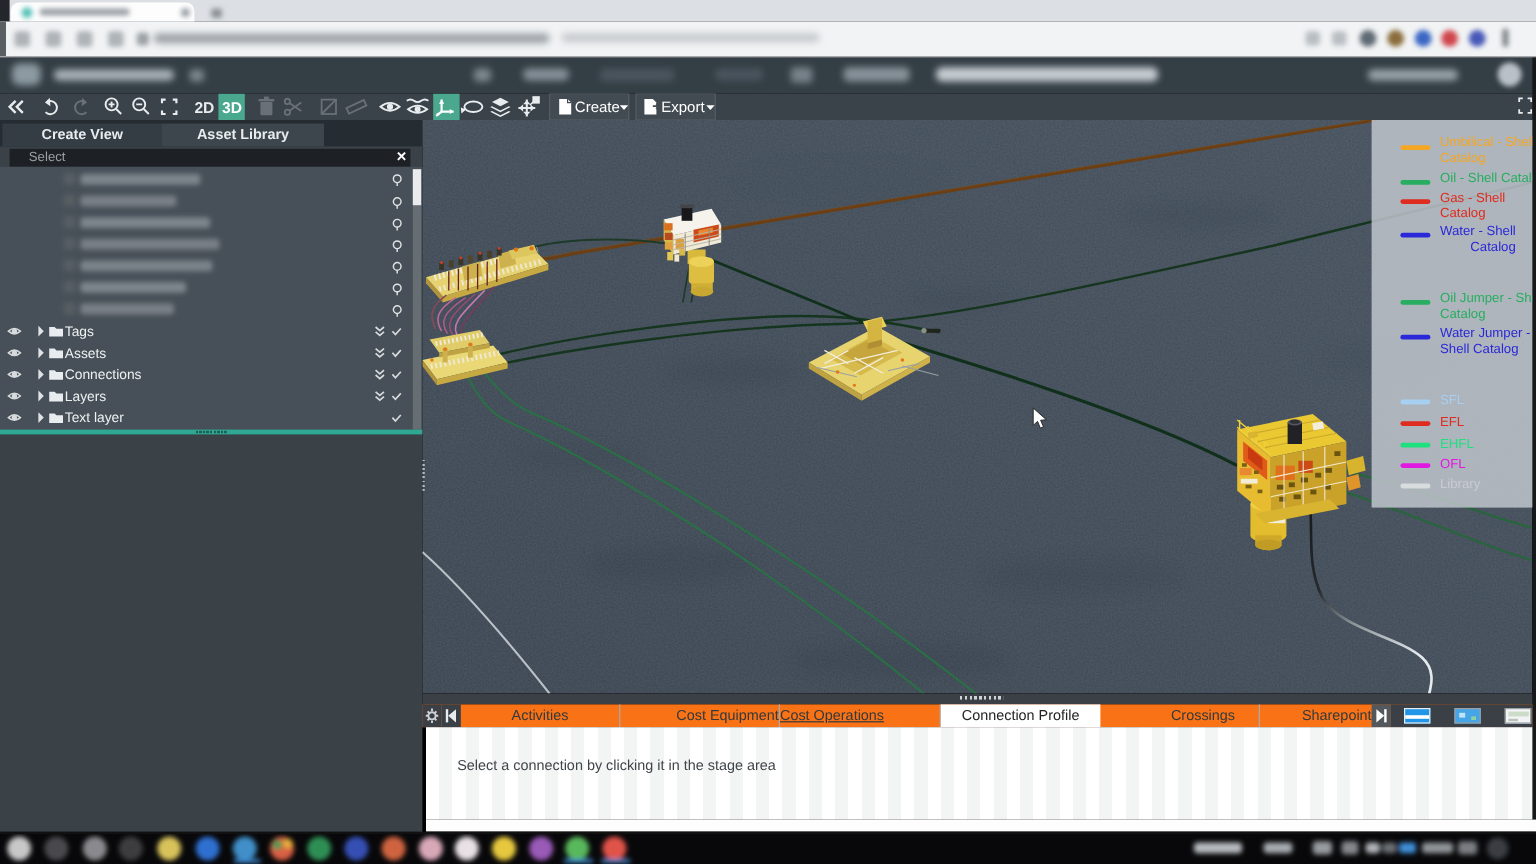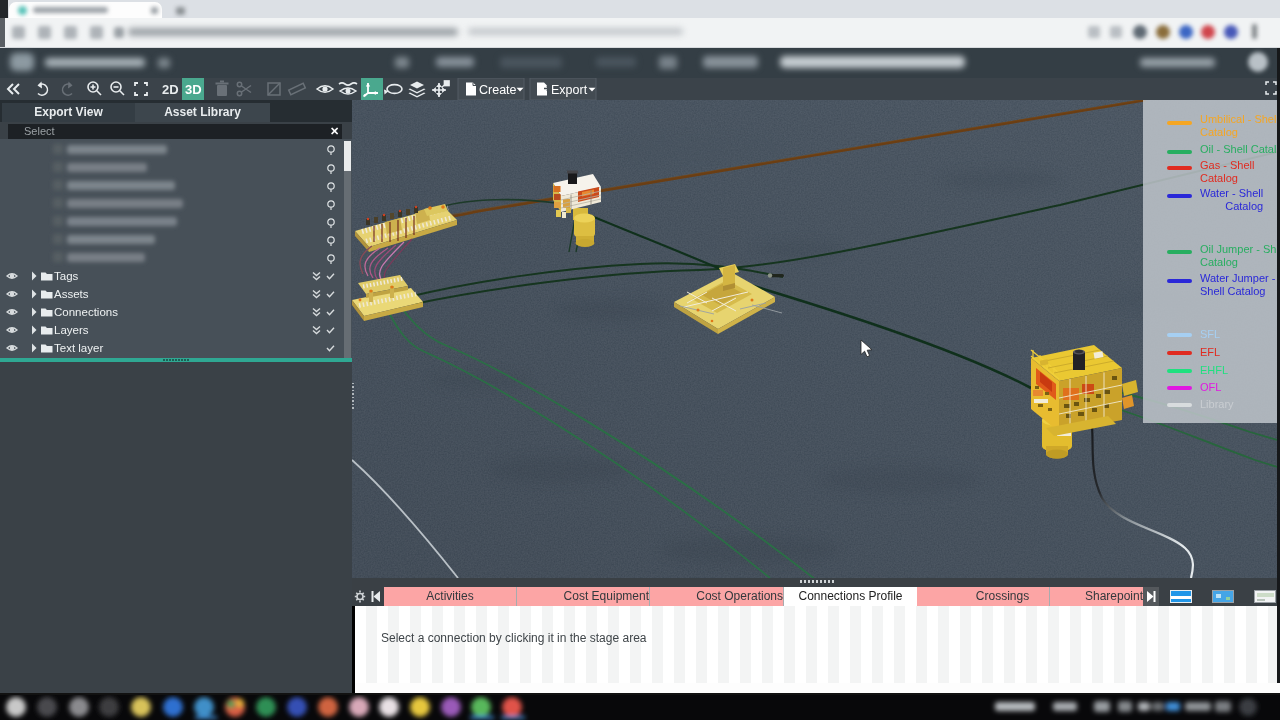--- a/index.html
+++ b/index.html
@@ -155,21 +155,21 @@
   <path d="M588.5 9.8 L595.5 9.8 L592 13.6 Z" fill="#ffffff"></path>
 
   <g stroke="#e8ecee" stroke-width="1.5" fill="none">
     <path d="M1266 7 V4 H1269 M1273 4 H1276 V7 M1276 13 V16 H1273 M1269 16 H1266 V13"></path>
   </g>
 </svg>
 </div>
 
 <div class="abs" style="left:0;top:100px;width:352px;height:595px;background:#3a4147;"></div>
 <div class="abs" style="left:0;top:100px;width:352px;height:22px;background:#262d32;"></div>
-<div class="abs" style="left:2px;top:103px;width:133px;height:19px;background:#343d44;color:#e8ecee;font-size:12px;font-weight:bold;text-align:center;line-height:19px;">Export View</div>
+<div class="abs" style="left:2px;top:103px;width:133px;height:19px;background:#343d44;color:#e8ecee;font-size:12px;font-weight:bold;text-align:center;line-height:19px;">Create View</div>
 <div class="abs" style="left:135px;top:103px;width:135px;height:19px;background:#3d464d;color:#e8ecee;font-size:12px;font-weight:bold;text-align:center;line-height:19px;">Asset Library</div>
 <div class="abs" style="left:8px;top:124px;width:334px;height:15px;background:#1d2125;color:#9aa0a4;font-size:11px;line-height:15px;padding-left:16px;">Select</div>
 <div class="abs" style="left:330px;top:124px;width:14px;height:15px;color:#fff;font-size:11px;font-weight:bold;line-height:15px;">✕</div>
 
 <div class="abs" style="left:0;top:139px;width:352px;height:222px;background:#475058;" id="treearea">
 <svg width="352" height="222" viewBox="0 0 352 222" style="position:absolute;left:0;top:0">
 
   <defs>
         <filter id="bl">
           <feGaussianBlur stdDeviation="2.2"></feGaussianBlur>
@@ -536,41 +536,41 @@
   <div class="abs" style="left:24px;top:269px;width:25px;height:4px;border-radius:2px;background:#1fe07f;"></div>
   <div class="abs" style="left:57px;top:264px;color:#1fe07f;">EHFL</div>
   <div class="abs" style="left:24px;top:286px;width:25px;height:4px;border-radius:2px;background:#e118e1;"></div>
   <div class="abs" style="left:57px;top:281px;color:#e118e1;">OFL</div>
   <div class="abs" style="left:24px;top:303px;width:25px;height:4px;border-radius:2px;background:#d8dcde;"></div>
   <div class="abs" style="left:57px;top:298px;color:#c9cdd1;">Library</div>
 </div>
 
 <div class="abs" style="left:352px;top:578px;width:925px;height:9px;background:#3a4045;"></div>
 <div class="abs" style="left:800px;top:580px;width:36px;height:3px;background:repeating-linear-gradient(90deg,#cfd3d6 0 2px,#3a4045 2px 4px);"></div>
-<div class="abs" id="btabs" style="left:352px;top:587px;width:925px;height:19px;background:#fca5a5;font-size:12px;color:#33383c;">
+<div class="abs" id="btabs" style="left:352px;top:587px;width:925px;height:19px;background:#f97316;font-size:12px;color:#33383c;">
   <div class="abs" style="left:0;top:0;width:16px;height:19px;background:#3a4045;">
     <svg width="16" height="19">
         <g fill="#cfd3d6">
           <circle cx="8" cy="9.5" r="3" fill="none" stroke="#cfd3d6" stroke-width="1.6"></circle>
           <g stroke="#cfd3d6" stroke-width="1.6">
             <path d="M8 3.5 V5.5 M8 13.5 V15.5 M2.8 9.5 H4.8 M11.2 9.5 H13.2 M4.3 5.8 L5.7 7.2 M10.3 11.8 L11.7 13.2 M11.7 5.8 L10.3 7.2 M5.7 11.8 L4.3 13.2"></path>
           </g>
         </g>
       </svg>
   </div>
   <div class="abs" style="left:16px;top:0;width:16px;height:19px;background:#3a4045;">
     <svg width="16" height="19">
         <path d="M12 4 L5.5 9.5 L12 15 Z" fill="#e8ecee"></path>
         <rect x="3.5" y="4" width="2" height="11" fill="#e8ecee"></rect>
       </svg>
   </div>
   <div class="abs" style="left:32px;top:0;width:133px;height:19px;border-right:1px solid #a7abae;text-align:center;line-height:19px;">Activities</div>
   <div class="abs" style="left:165px;top:0;width:133px;height:19px;border-right:1px solid #a7abae;text-align:right;line-height:19px;">Cost Equipment</div>
-  <div class="abs" style="left:298px;top:0;width:134px;height:19px;border-right:1px solid #a7abae;text-align:right;line-height:19px;">Cost Operations</div>
-  <div class="abs" style="left:432px;top:0;width:133px;height:19px;background:#ffffff;text-align:center;line-height:19px;color:#222;">Connections Profile</div>
+  <div class="abs" style="left:298px;top:0;width:134px;height:19px;border-right:1px solid #a7abae;text-align:left;line-height:19px;text-decoration:underline;">Cost Operations</div>
+  <div class="abs" style="left:432px;top:0;width:133px;height:19px;background:#ffffff;text-align:center;line-height:19px;color:#222;">Connection Profile</div>
   <div class="abs" style="left:565px;top:0;width:133px;height:19px;border-right:1px solid #a7abae;text-align:center;line-height:19px;padding-left:39px;">Crossings</div>
   <div class="abs" style="left:698px;top:0;width:93px;height:19px;text-align:right;line-height:19px;">Sharepoint</div>
   <div class="abs" style="left:791px;top:0;width:16px;height:19px;background:#54585c;">
     <svg width="16" height="19">
         <path d="M4 4 L10.5 9.5 L4 15 Z" fill="#ffffff"></path>
         <rect x="10.5" y="4" width="2" height="11" fill="#ffffff"></rect>
       </svg>
   </div>
   <div class="abs" style="left:807px;top:0;width:118px;height:19px;background:#3a4045;">
     <div class="abs" style="left:11px;top:3px;width:22px;height:13px;background:#2196e8;border:1px solid #e8ecee;">

